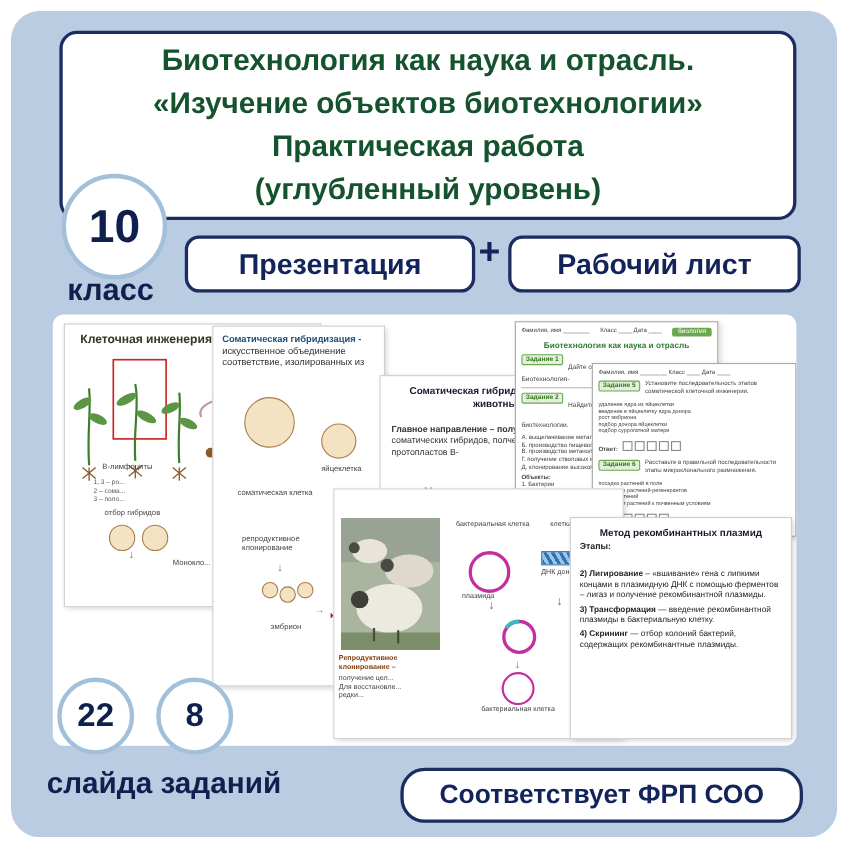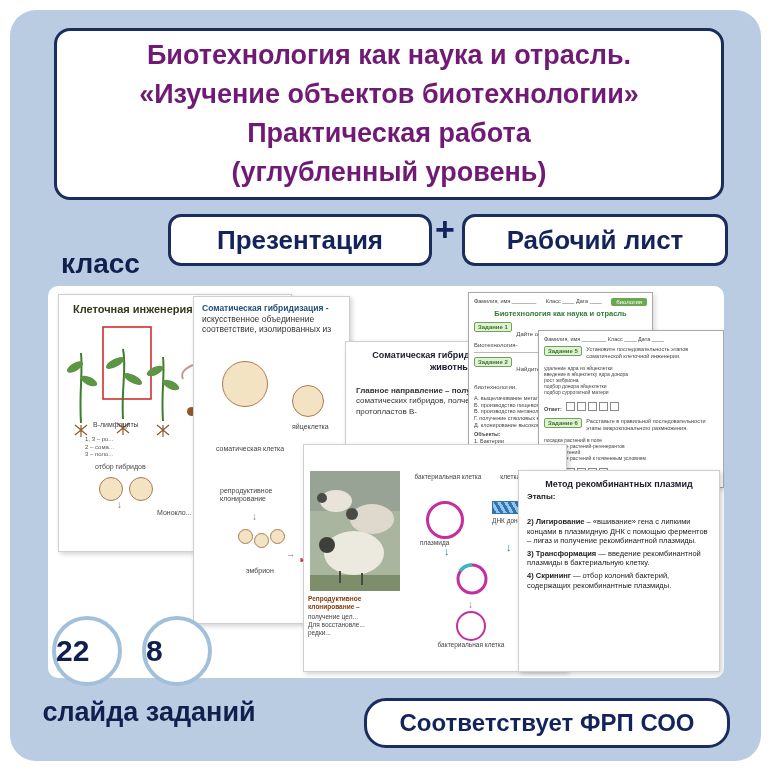--- a/index.html
+++ b/index.html
@@ -1,55 +1,58 @@
 <!DOCTYPE html>
 <html><head>
 <meta charset="utf-8">
 <style>
   html,body{margin:0;padding:0;background:#fff;}
   body{font-family:"Liberation Sans", sans-serif;}
   .canvas{position:relative;width:771px;height:771px;background:#fff;overflow:hidden;}
   .frame{position:absolute;left:10px;top:10px;width:751px;height:751px;background:#b9cce2;border-radius:26px;}
-  .title-box{position:absolute;left:54px;top:28px;width:664px;height:166px;background:#fff;border:3px solid #1b2c5e;border-radius:16px;display:flex;flex-direction:column;justify-content:center;text-align:center;color:#701a75;font-weight:bold;font-size:27px;line-height:1.45;z-index:2;}
+  .title-box{position:absolute;left:54px;top:28px;width:664px;height:166px;background:#fff;border:3px solid #1b2c5e;border-radius:16px;display:flex;flex-direction:column;justify-content:center;text-align:center;color:#14532d;font-weight:bold;font-size:27px;line-height:1.45;z-index:2;}
   .grade-circle{position:absolute;left:56px;top:158px;width:88px;height:88px;background:#fff;border:4px solid #a3c0da;border-radius:50%;display:flex;align-items:center;justify-content:center;font-size:42px;font-weight:bold;color:#0f1f4e;z-index:3;}
   .grade-label{position:absolute;left:28px;top:248px;width:145px;text-align:center;font-size:28px;font-weight:bold;color:#0f1f4e;z-index:3;}
   .pill{position:absolute;background:#fff;border:3px solid #1b2c5e;border-radius:13px;display:flex;align-items:center;justify-content:center;font-weight:bold;font-size:26px;color:#13235b;z-index:2;}
   .plus{position:absolute;left:427px;top:210px;width:36px;text-align:center;font-size:34px;font-weight:bold;color:#13235b;z-index:2;}
   .preview{position:absolute;left:48px;top:286px;width:676px;height:392px;background:#fff;border-radius:10px;overflow:hidden;z-index:1;}
   .slide{position:absolute;background:#fff;border:1px solid #cfcfcf;box-shadow:2px 2px 5px rgba(0,0,0,.18);}
   .sheet{position:absolute;background:#fff;border:1px solid #a8a8a8;box-shadow:2px 2px 5px rgba(0,0,0,.15);}
   .lbl{position:absolute;color:#444;}
   .b{font-weight:bold;}
   .circ{position:absolute;border-radius:50%;background:#f3e3c3;border:1.5px solid #a97c50;}
   .dot{position:absolute;border-radius:50%;background:#8b5a2b;}
   .arrow{position:absolute;color:#777;}
   .ring{position:absolute;border-radius:50%;background:#fff;border:3px solid #c32fa0;}
   .dna{position:absolute;height:11px;background:repeating-linear-gradient(60deg,#2e75b6 0 3px,#9dc3e6 3px 6px);border:1px solid #2e75b6;}
   .gpill{display:inline-block;background:#e2efda;border:1px solid #6aa84f;color:#38761d;font-weight:bold;font-size:6px;padding:1px 3px;border-radius:2px;vertical-align:top;}
   .gbadge{display:inline-block;background:#6aa84f;color:#fff;font-size:6px;padding:1px 5px;border-radius:2px;}
   .tiny{font-size:5.5px;line-height:6.8px;color:#444;}
   .ansbox{display:inline-block;width:7px;height:7px;border:1px solid #888;margin-right:2px;vertical-align:middle;}
-  .stat-circle{position:absolute;width:62px;height:62px;background:#fff;border:4px solid #a3c0da;border-radius:50%;display:flex;align-items:center;justify-content:flex-start;font-size:30px;font-weight:bold;color:#0f1f4e;z-index:2;}
+  .stat-circle{position:absolute;width:62px;height:62px;background:#fff;border:4px solid #a3c0da;border-radius:50%;display:flex;align-items:center;justify-content:center;font-size:30px;font-weight:bold;color:#0f1f4e;z-index:2;}
   .stats-label{position:absolute;left:18px;top:697px;width:262px;text-align:center;font-size:27px;font-weight:bold;color:#0f1f4e;z-index:2;}
   .compliance{position:absolute;left:364px;top:698px;width:360px;height:44px;background:#fff;border:3px solid #1b2c5e;border-radius:22px;display:flex;align-items:center;justify-content:center;font-size:24px;font-weight:bold;color:#13235b;z-index:2;}
   .step{font-size:7.5px;line-height:1.28;color:#222;margin-bottom:3px;}
 </style>
 </head>
 <body>
 
 <div class="canvas">
   <div class="frame"></div>
 
   <div class="title-box">
     <div>Биотехнология как наука и отрасль.</div>
     <div>«Изучение объектов биотехнологии»</div>
     <div>Практическая работа</div>
     <div>(углубленный уровень)</div>
   </div>
 
+  <div class="grade-circle">
+    <span>10</span>
+  </div>
   <div class="grade-label">класс</div>
 
   <div class="pill" style="left:168px;top:214px;width:258px;height:46px;">Презентация</div>
   <div class="plus">+</div>
   <div class="pill" style="left:462px;top:214px;width:260px;height:46px;">Рабочий лист</div>
 
   <div class="preview">
 
     <div class="slide" style="left:10px;top:8px;width:232px;height:256px;">
       <div class="lbl b" style="left:14px;top:8px;font-size:11px;color:#33381f;">Клеточная инженерия</div>

